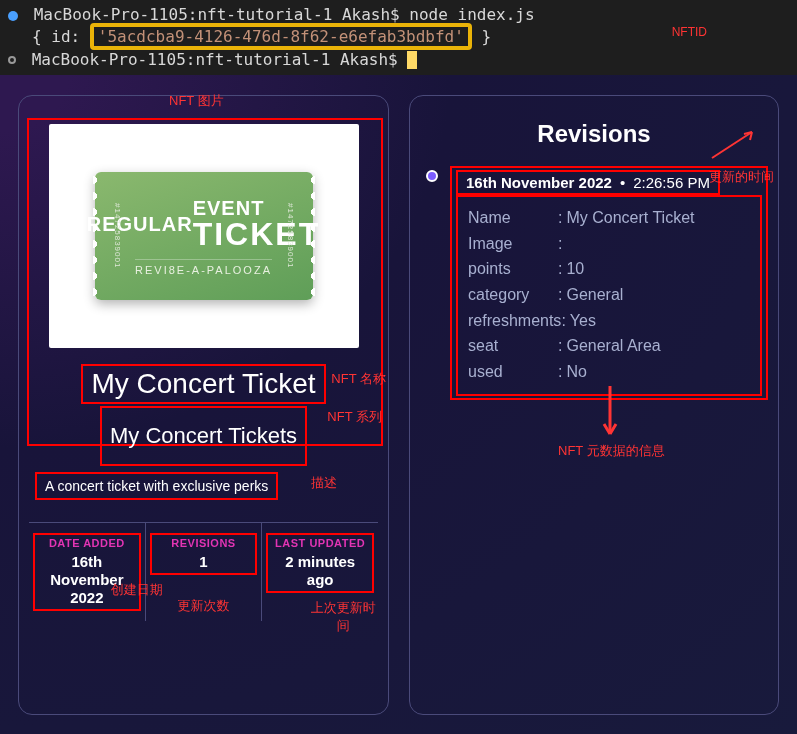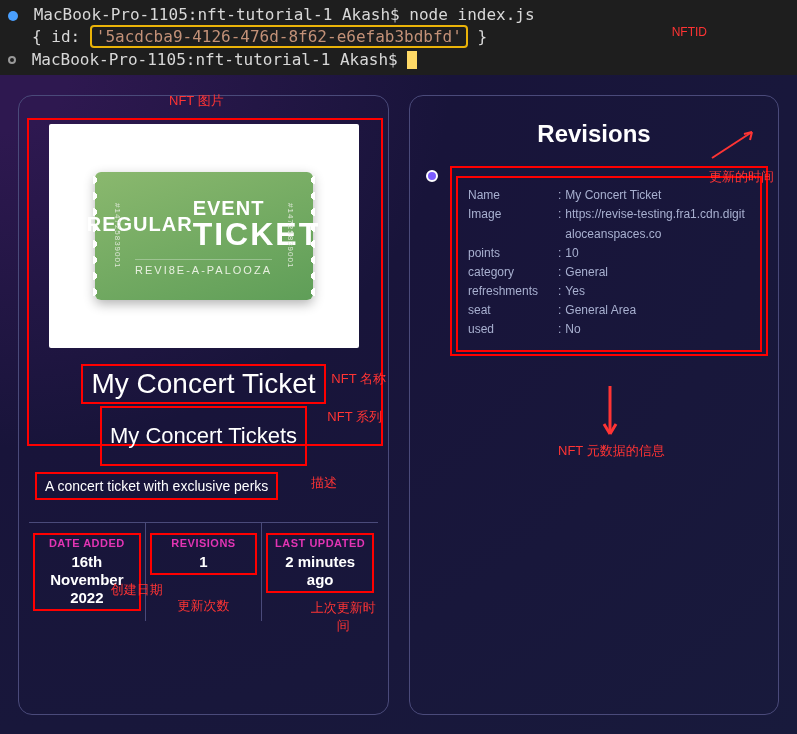--- a/index.html
+++ b/index.html
@@ -25,21 +25,21 @@
       width: 10px; height: 10px;
       border-radius: 50%;
       margin-right: 6px;
       vertical-align: middle;
     }
     .dot-blue { background: #4aa0ff; }
     .dot-outline { border: 2px solid #999; width: 8px; height: 8px; }
     .term-text { color: #d8d8d8; }
     .term-id-highlight {
       color: #c39178;
-      border: 2px solid #eab308;
+      border: 4px solid #eab308;
       border-radius: 4px;
       padding: 0 4px;
     }
     .term-nftid-label {
       color: #ff3434;
       position: absolute;
       right: 90px; top: 24px;
       font-size: 12px;
       font-family: sans-serif;
     }
@@ -178,23 +178,22 @@
       border: 2px solid #fff;
     }
     .revision-date {
       font-weight: 700;
       font-size: 15px;
       padding: 2px 4px;
       display: inline-block;
     }
     .revision-time { font-weight: 400; }
     .revision-body {
-      margin-top: 6px;
       padding: 8px 10px 10px;
-      font-size: 12px;
+      font-size: 16px;
       line-height: 1.6;
       color: #a8b0d0;
     }
     .revision-row { display: flex; }
     .rev-key { min-width: 90px; }
     .rev-colon { padding-right: 4px; }
     .rev-val { flex:1; word-break: break-all; }
     
     .arrow-svg { position: absolute; pointer-events:none; z-index: 40;}
   </style>
@@ -285,30 +284,32 @@
 
     <svg class="arrow-svg" style="top:28px; right:6px;" width="70" height="40">
       <path d="M10,34 L50,8" stroke="#ff3434" stroke-width="2" fill="none"></path>
       <path d="M50,8 L42,10 M50,8 L48,16" stroke="#ff3434" stroke-width="2" fill="none"></path>
     </svg>
     <span class="annot" style="top:40px; right:4px;margin-top:32px;">更新的时间</span>
 
     <div class="revision-entry">
       <div class="revision-dot"></div>
       <div class="redbox" style="padding:2px 4px; position:relative; width:318px;">
+        <div class="redbox" style="display:inline-block; padding:0 4px;">
+        <span class="revision-date">16th November 2022</span><span class="revision-date revision-time"> • </span><span class="revision-date revision-time">2:26:56 PM</span>
+        </div>
         <div class="revision-body redbox" id="revision-fields">
             <div class="revision-row">
               <span class="rev-key">Name</span>
               <span class="rev-colon">: </span>
               <span class="rev-val">My Concert Ticket</span>
             </div>
             <div class="revision-row">
               <span class="rev-key">Image</span>
               <span class="rev-colon">: </span>
-              <span class="rev-val">https://revise-testing.fra1.cdn.digitaloceanspaces.co</span>
             </div>
             <div class="revision-row">
               <span class="rev-key">points</span>
               <span class="rev-colon">: </span>
               <span class="rev-val">10</span>
             </div>
             <div class="revision-row">
               <span class="rev-key">category</span>
               <span class="rev-colon">: </span>
               <span class="rev-val">General</span>

